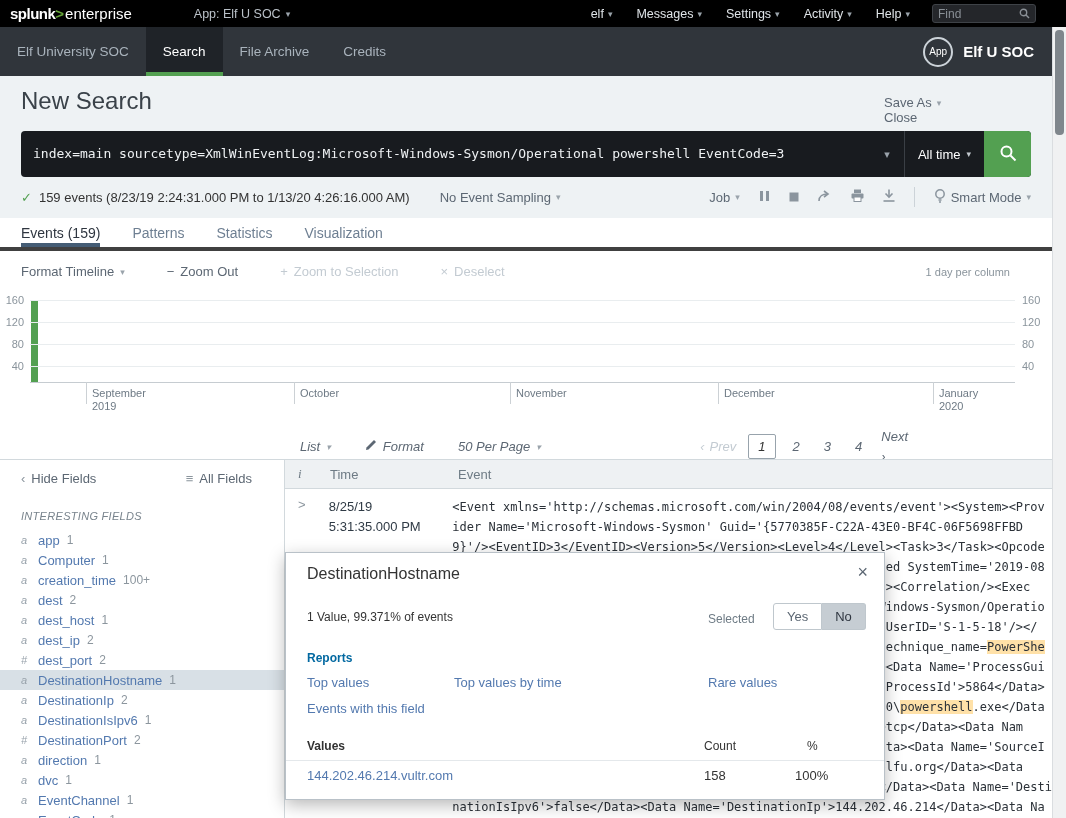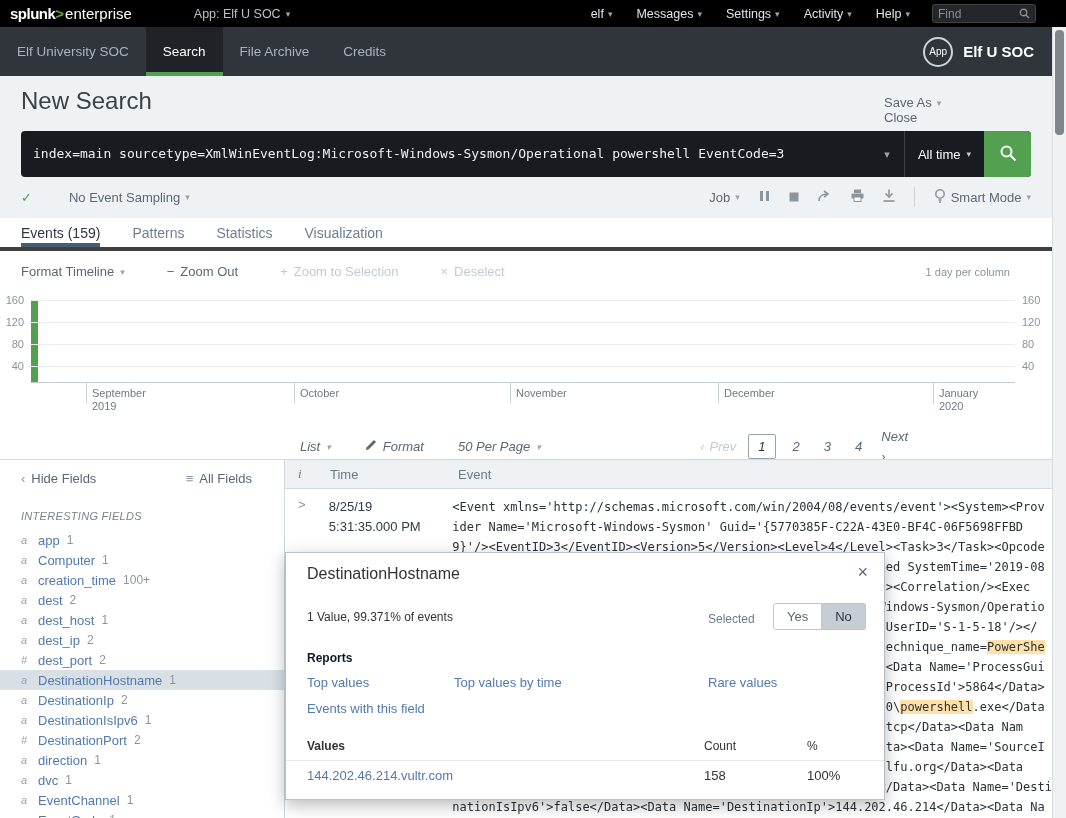--- a/index.html
+++ b/index.html
@@ -113,29 +113,29 @@
   
   .popup{position:absolute;left:285px;top:552px;width:600px;height:248px;background:#fff;border:1px solid #b9c1c8;box-shadow:0 5px 16px rgba(0,0,0,0.28);z-index:50;}
   .popup-title{position:absolute;left:21px;top:12px;font-size:16px;color:#333;}
   .popup-close{position:absolute;right:16px;top:9px;font-size:18px;color:#5c6773;cursor:pointer;}
   .popup-summary{position:absolute;left:21px;top:57px;font-size:12px;color:#333;}
   .sel-label{position:absolute;left:422px;top:59px;font-size:12px;color:#6e7b85;}
   .toggle{position:absolute;left:487px;top:50px;display:flex;}
   .tbtn{height:27px;display:flex;align-items:center;padding:0 13px;font-size:13px;border:1px solid #bfc7cd;cursor:pointer;background:#fff;font-family:"Liberation Sans",sans-serif;}
   .tbtn.yes{color:#5c6773;border-radius:3px 0 0 3px;}
   .tbtn.no{color:#2f3640;background:#c6cdd3;border-left:none;border-radius:0 3px 3px 0;}
-  .popup-reports{position:absolute;left:21px;top:98px;font-size:12px;font-weight:bold;color:#0f172a;}
+  .popup-reports{position:absolute;left:21px;top:98px;font-size:12px;font-weight:bold;color:#0369a1;}
   .plink{position:absolute;font-size:13px;color:#5379af;cursor:pointer;}
   .popup-values-label{position:absolute;left:21px;top:186px;font-size:12px;font-weight:bold;color:#333;}
   .popup-count-label{position:absolute;left:418px;top:186px;font-size:12px;color:#333;}
   .popup-pct-label{position:absolute;left:521px;top:186px;font-size:12px;color:#333;}
   .popup-divider{position:absolute;left:0;top:207px;width:100%;height:1px;background:#e4e8eb;}
   .pv-value{position:absolute;left:21px;top:215px;font-size:13px;color:#5379af;cursor:pointer;}
   .pv-count{position:absolute;left:418px;top:215px;font-size:13px;color:#333;}
-  .pv-pct{position:absolute;left:521px;top:215px;font-size:13px;color:#333;}
+  .pv-pct{position:absolute;left:509px;top:215px;font-size:13px;color:#333;}
 
   
   .scroll-corner{position:absolute;left:1052px;top:0;width:14px;height:27px;background:#000;}
   .scrollbar{position:absolute;left:1052px;top:27px;width:14px;bottom:0;background:#f0f1f2;border-left:1px solid #dadde0;}
   .scroll-thumb{position:absolute;left:2px;top:3px;width:9px;height:105px;background:#7f868c;border-radius:4px;}
 </style>
 </head>
 <body>
 
 <div class="screen">
@@ -219,20 +219,21 @@
     <button class="search-btn">
       <span><svg width="18" height="18" viewBox="0 0 18 18">
             <circle cx="7.5" cy="7.5" r="5" fill="none" stroke="#fff" stroke-width="2"></circle>
             <line x1="11.5" y1="11.5" x2="16.5" y2="16.5" stroke="#fff" stroke-width="2"></line>
           </svg></span>
     </button>
   </div>
 
   <div class="status-row">
     <span class="check">✓</span>
+    <span>159 events (8/23/19 2:24:31.000 PM to 1/13/20 4:26:16.000 AM)</span>
     <div class="sampling">
       <span>No Event Sampling</span>
       <span class="caret">▾</span>
     </div>
     <div class="status-right">
       <div class="menu-with-caret">
         <span>Job</span>
         <span class="caret">▾</span>
       </div>
       <div class="icon-btn">

